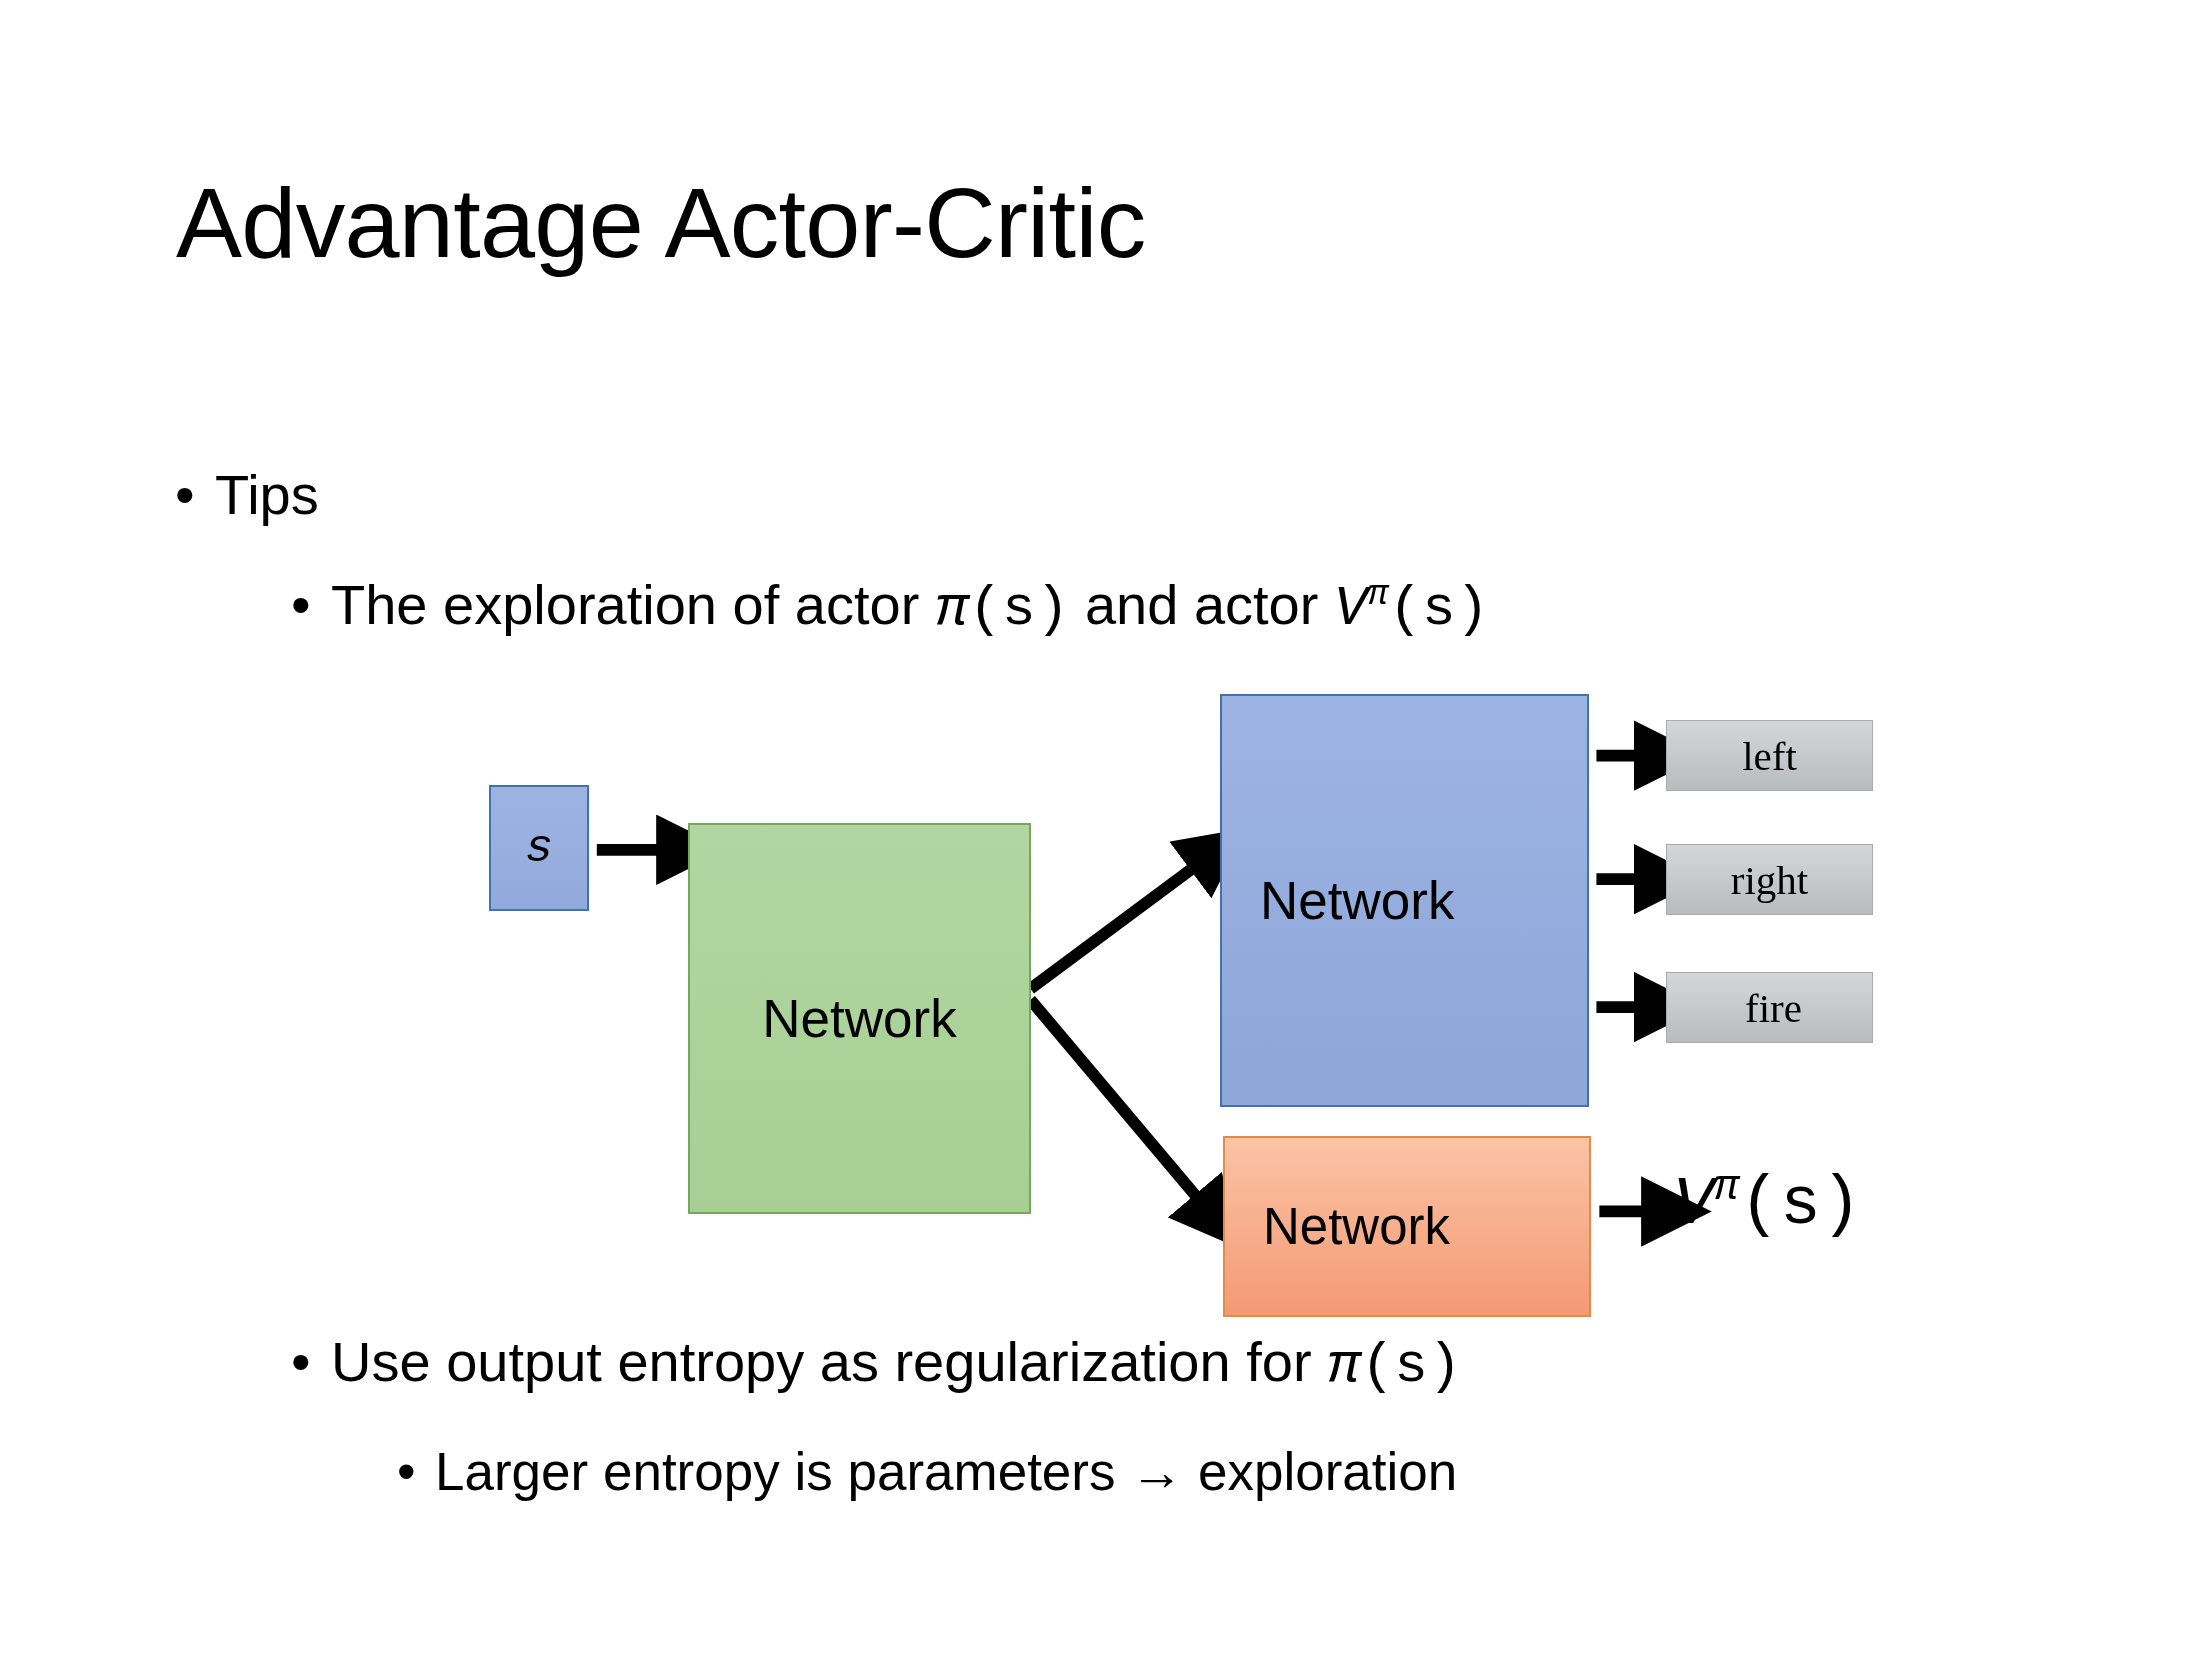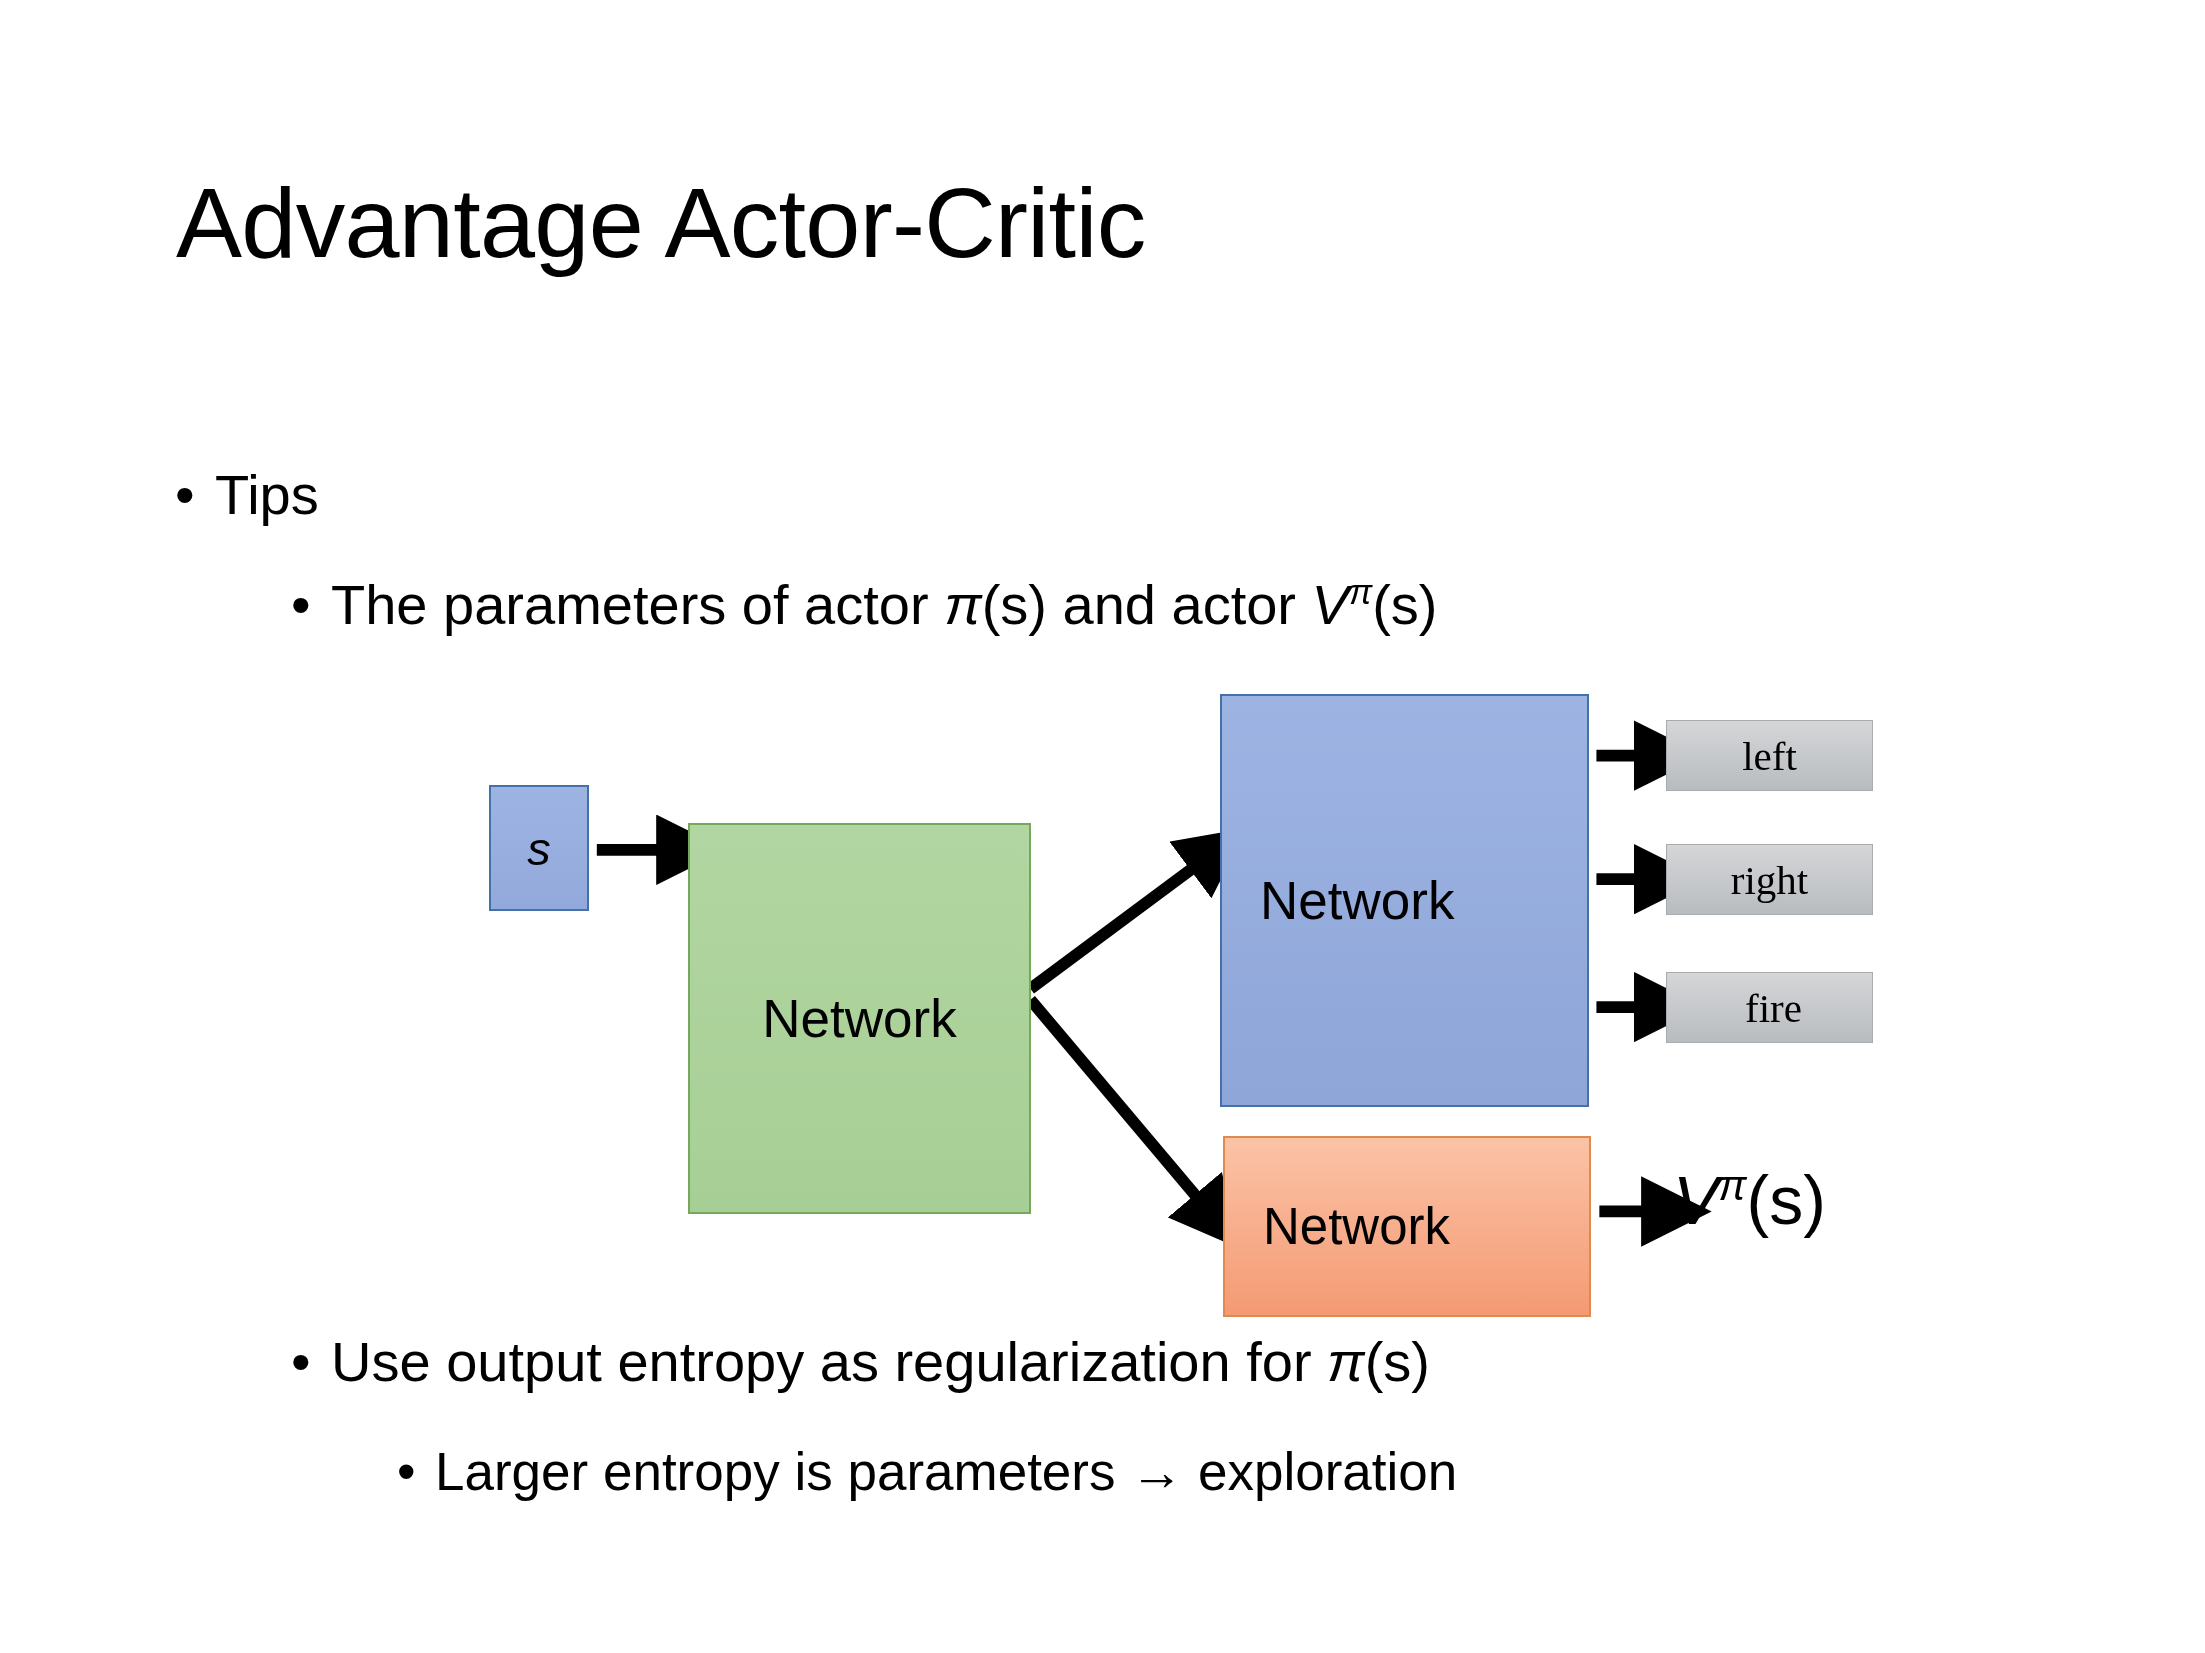--- a/index.html
+++ b/index.html
@@ -78,21 +78,21 @@
   #b-larger {
     left: 397px;
     top: 1441px;
     font-size: 53px;
     line-height: 1.18;
   }
   #b-larger .dot { width: 38px; }
 
   
   .math {
-    font-family: Liberation Sans, sans-serif;
+    font-family: Liberation Mono, monospace;
     font-style: italic;
   }
   .math .sup {
     font-size: 0.62em;
     vertical-align: super;
     font-style: italic;
   }
   .math .paren { font-style: normal; }
 
   
@@ -181,21 +181,21 @@
   <div id="title">Advantage Actor-Critic</div>
 
   <div class="bullet" id="b-tips">
     <span class="dot">•</span>
     <span class="btext">Tips</span>
   </div>
 
   <div class="bullet" id="b-params">
     <span class="dot">•</span>
     <span class="btext">
-      <span>The parameters of actor </span><span class="math"><span>π</span><span class="paren">(s)</span></span><span>  and actor </span><span class="math"><span>V</span><span class="sup">π</span><span class="paren">(s)</span></span><br>
+      <span>The exploration of actor </span><span class="math"><span>π</span><span class="paren">(s)</span></span><span>  and actor </span><span class="math"><span>V</span><span class="sup">π</span><span class="paren">(s)</span></span><br>
     </span>
   </div>
 
   <div class="bullet" id="b-entropy">
     <span class="dot">•</span>
     <span class="btext">
       <span>Use output entropy as regularization for </span><span class="math"><span>π</span><span class="paren">(s)</span></span>
     </span>
   </div>
 

